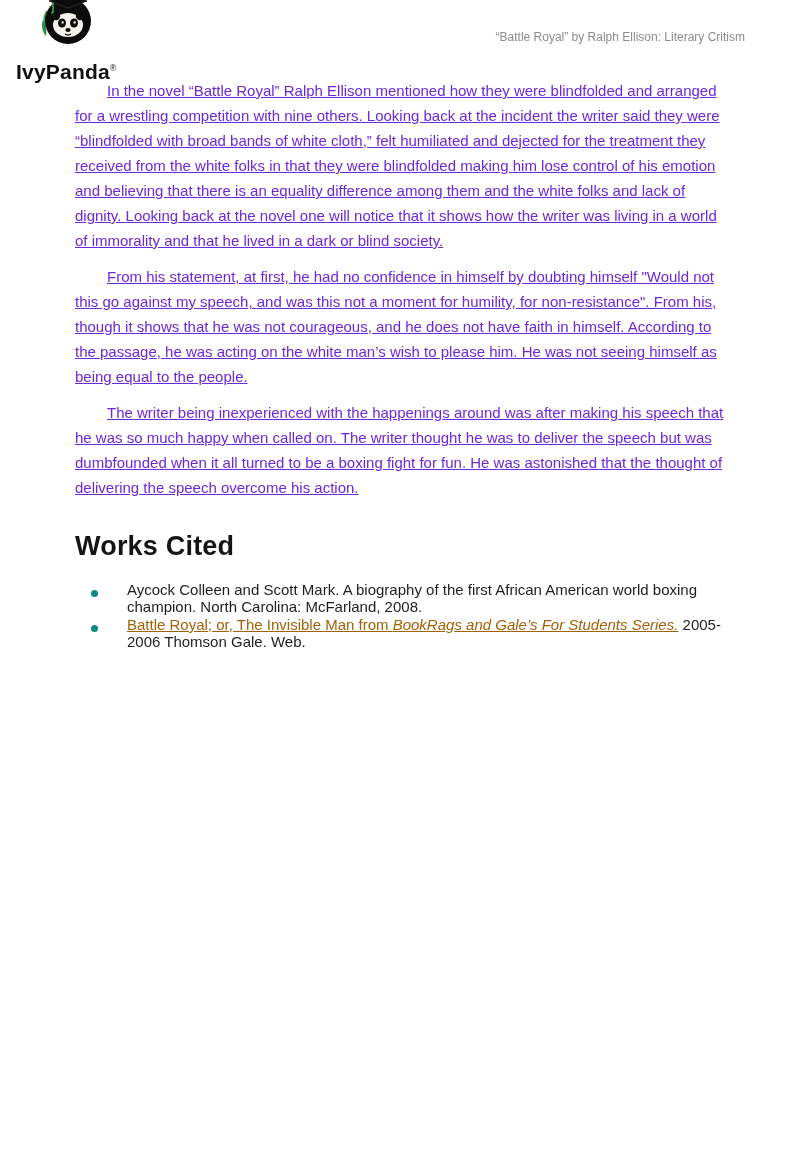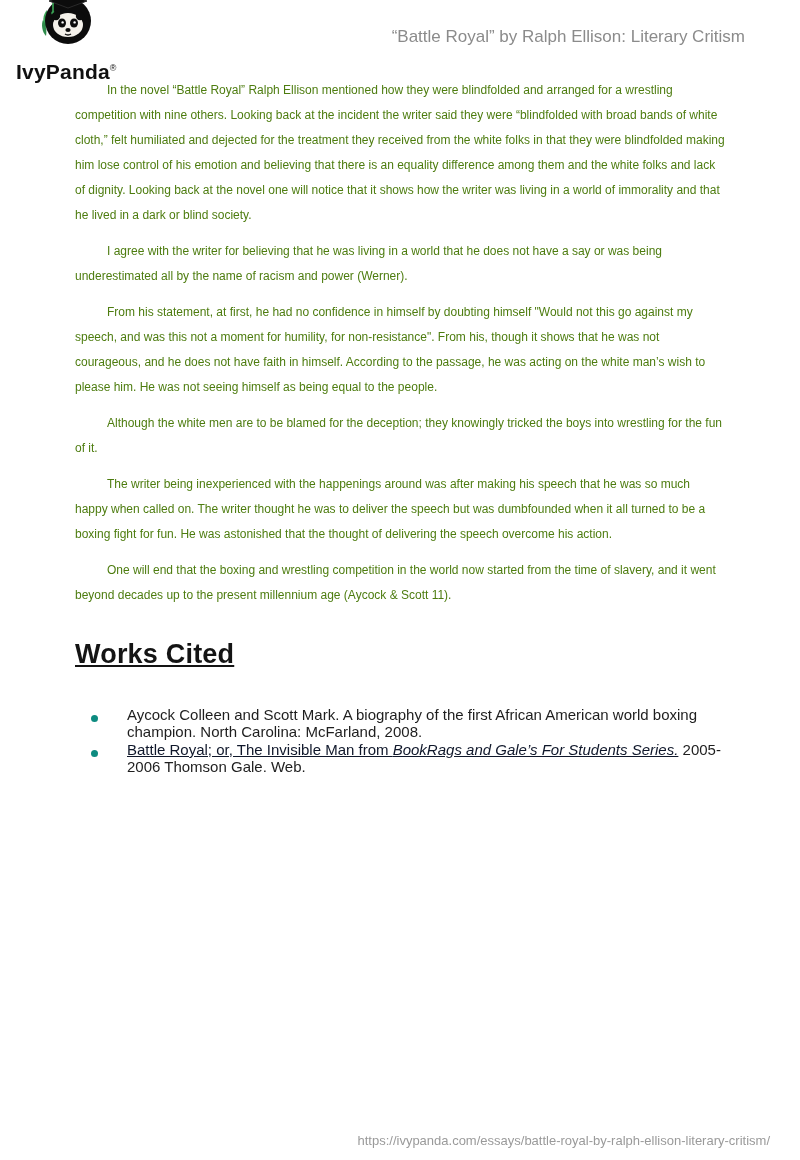--- a/index.html
+++ b/index.html
@@ -15,46 +15,47 @@
 
   
   .header {
     display: flex; align-items: center; justify-content: space-between;
     padding: 10px 55px 0 16px;
     height: 64px;
   }
   .brand { display: flex; align-items: center; gap: 10px; flex-direction: column; }
   .brand-name { font-size: 21px; font-weight: 700; color: #101010; letter-spacing: 0.2px; }
   .brand-name sup { font-size: 9px; font-weight: 400; vertical-align: super; }
-  .page-title { font-size: 17px; color: #8b8b8b; text-align: right; }
+  .page-title { font-size: 12px; color: #8b8b8b; text-align: right; }
 
   
   .content { padding: 14px 75px 0 75px; }
   .content p {
-    font-size: 12px; line-height: 25px; color: #4d7c0f;
+    font-size: 15px; line-height: 25px; color: #6d28d9;
     text-indent: 32px;
     margin-bottom: 11px;
+    text-decoration: underline;
   }
   h1.works-cited {
     font-size: 27px; font-weight: 700; color: #141414;
-    margin-top: 31px; margin-bottom: 36px; letter-spacing: 0.2px; text-decoration: underline;
+    margin-top: 31px; margin-bottom: 19px; letter-spacing: 0.2px;
   }
   ul.citations { list-style: none; }
   ul.citations li {
     position: relative;
     padding-left: 52px;
     font-size: 15px; line-height: 17px; color: #1e1e1e;
     margin-bottom: 1px;
   }
   .bullet {
     position: absolute; left: 16px; top: 9px;
     width: 7px; height: 7px; border-radius: 50%;
     background: #0d8b80;
   }
-  a.cite-link { color: #0f172a; text-decoration: underline; }
+  a.cite-link { color: #a16207; text-decoration: underline; }
   .italic { font-style: italic; }
 
   
   .footer-url {
     position: absolute; right: 30px; bottom: 12px;
     font-size: 13px; color: #9a9a9a;
   }
 </style>
 </head>
 <body>
@@ -86,35 +87,31 @@
           <path d="M26 44 Q29 46 32 44" stroke="#0c0c0c" stroke-width="1.4" fill="none"></path>
         </svg>
       </span>
       <span class="brand-name"><span>IvyPanda</span><sup>®</sup></span>
     </div>
     <div class="page-title">“Battle Royal” by Ralph Ellison: Literary Critism</div>
   </div>
 
   <div class="content">
     <p>In the novel “Battle Royal” Ralph Ellison mentioned how they were blindfolded and arranged for a wrestling competition with nine others. Looking back at the incident the writer said they were “blindfolded with broad bands of white cloth,” felt humiliated and dejected for the treatment they received from the white folks in that they were blindfolded making him lose control of his emotion and believing that there is an equality difference among them and the white folks and lack of dignity. Looking back at the novel one will notice that it shows how the writer was living in a world of immorality and that he lived in a dark or blind society.</p>
-    <p>I agree with the writer for believing that he was living in a world that he does not have a say or was being underestimated all by the name of racism and power (Werner).</p>
     <p>From his statement, at first, he had no confidence in himself by doubting himself "Would not this go against my speech, and was this not a moment for humility, for non-resistance". From his, though it shows that he was not courageous, and he does not have faith in himself. According to the passage, he was acting on the white man’s wish to please him. He was not seeing himself as being equal to the people.</p>
-    <p>Although the white men are to be blamed for the deception; they knowingly tricked the boys into wrestling for the fun of it.</p>
     <p>The writer being inexperienced with the happenings around was after making his speech that he was so much happy when called on. The writer thought he was to deliver the speech but was dumbfounded when it all turned to be a boxing fight for fun. He was astonished that the thought of delivering the speech overcome his action.</p>
-    <p>One will end that the boxing and wrestling competition in the world now started from the time of slavery, and it went beyond decades up to the present millennium age (Aycock &amp; Scott 11).</p>
 
     <h1 class="works-cited">Works Cited</h1>
 
     <ul class="citations">
       <li>
         <span class="bullet"></span>
         <span>Aycock Colleen and Scott Mark. A biography of the first African American world boxing champion. North Carolina: McFarland, 2008.</span>
       </li>
       <li>
         <span class="bullet"></span>
         <a href="#" class="cite-link"><span>Battle Royal; or, The Invisible Man from </span><span class="italic">BookRags and Gale’s For Students Series.</span></a><span> 2005-2006 Thomson Gale. Web.</span>
       </li>
     </ul>
   </div>
 
-  <div class="footer-url">https://ivypanda.com/essays/battle-royal-by-ralph-ellison-literary-critism/</div>
 
 </div>
 
 </body></html>

